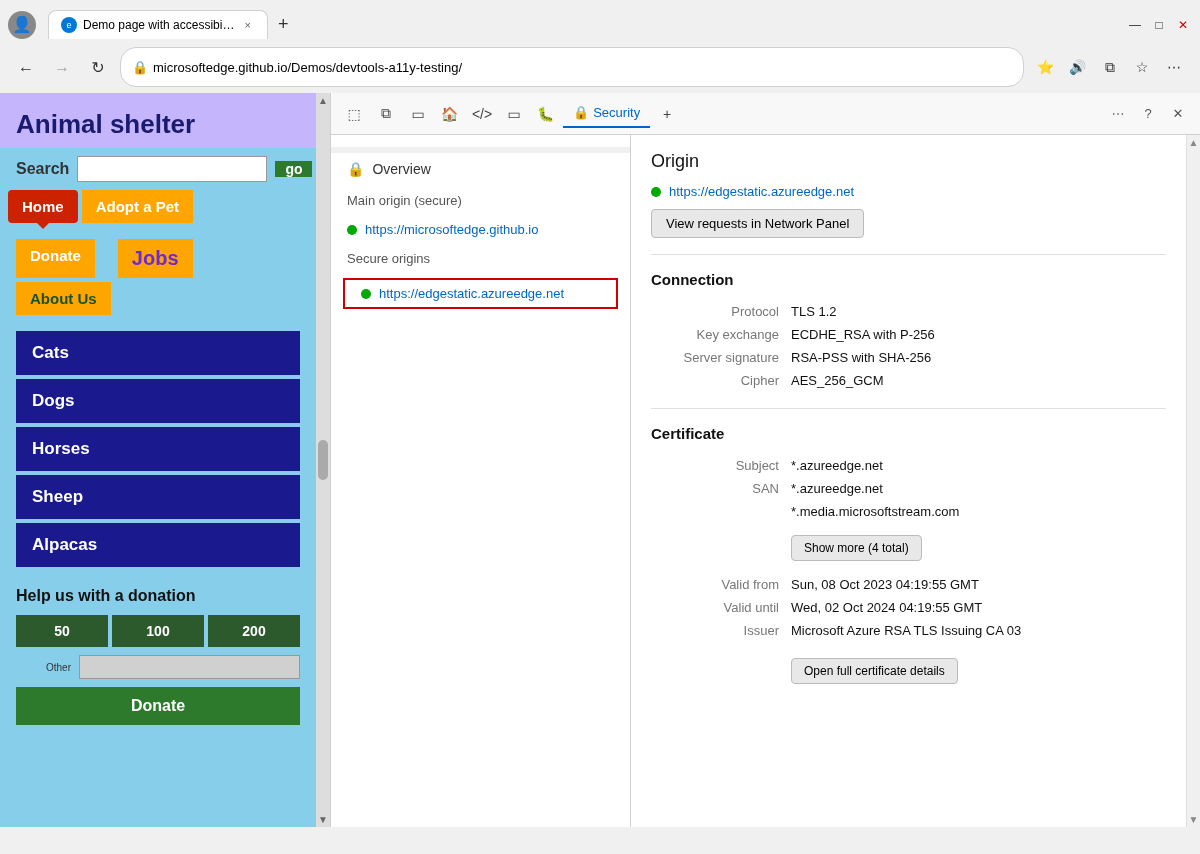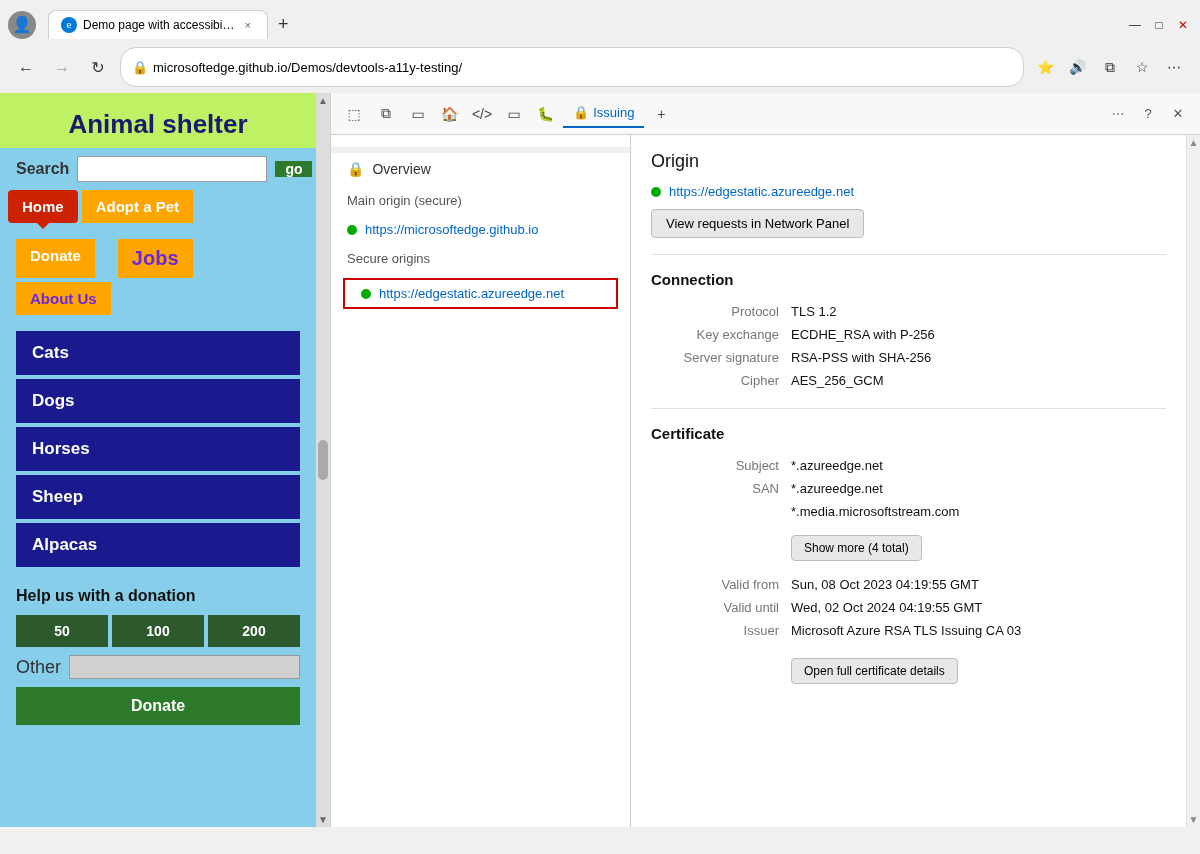--- a/index.html
+++ b/index.html
@@ -23,43 +23,43 @@
     .address-input-wrap input { width: 100%; height: 40px; border: 1px solid #d0d0d0; border-radius: 16px; padding: 0 12px 0 32px; font-size: 13px; background: white; outline: none; }
     .toolbar-icons { display: flex; gap: 4px; align-items: center; }
     .toolbar-icon-btn { width: 28px; height: 28px; border: none; background: none; cursor: pointer; font-size: 14px; color: #333; border-radius: 50%; display: flex; align-items: center; justify-content: center; }
 
     
     .main-area { display: flex; height: calc(854px - 120px); }
 
     
     .website-panel { width: 330px; background: #87CEEB; flex-shrink: 0; overflow-y: auto; position: relative; }
     .website-content { padding: 0 0 0 0; margin-right: 14px; }
-    .animal-shelter-header { background: #bef264; padding: 16px 16px 8px; text-align: center; }
+    .animal-shelter-header { background: #c4b5fd; padding: 16px 16px 8px; }
     .animal-shelter-title { font-size: 26px; font-weight: bold; color: #1a1a6e; }
     .search-row { display: flex; align-items: center; gap: 8px; padding: 8px 16px; }
     .search-label { font-size: 16px; font-weight: bold; color: #333; }
     .search-input { flex: 1; height: 26px; border: 1px solid #999; padding: 0 6px; font-size: 13px; }
     .go-btn { background: #2d7a2d; color: white; border: none; padding: 0 10px; font-size: 14px; cursor: pointer; font-weight: bold; }
     .nav-menu { padding: 0 8px 8px; display: flex; flex-wrap: wrap; gap: 4px; }
     .nav-item-home { background: #cc2200; color: white; padding: 8px 14px; font-size: 15px; font-weight: bold; cursor: pointer; border-radius: 4px; position: relative; }
     .nav-item-home::after { content: ''; position: absolute; bottom: -6px; left: 50%; transform: translateX(-50%); border-left: 6px solid transparent; border-right: 6px solid transparent; border-top: 6px solid #cc2200; }
     .nav-item-adopt { background: #ffa500; color: white; padding: 8px 14px; font-size: 15px; font-weight: bold; cursor: pointer; }
     .nav-row2 { padding: 8px 16px 4px; display: flex; gap: 4px; }
     .nav-item-donate { background: #ffa500; color: white; padding: 8px 14px; font-size: 15px; font-weight: bold; cursor: pointer; }
     .nav-item-jobs { background: #ffa500; color: #6d28d9; padding: 8px 14px; font-size: 20px; font-weight: bold; cursor: pointer; margin-left: 19px; }
     .nav-row3 { padding: 0 16px 8px; }
-    .nav-item-about { background: #ffa500; color: #6d28d9; padding: 8px 14px; font-size: 15px; font-weight: bold; cursor: pointer; display: inline-block; }
+    .nav-item-about { background: #ffa500; color: #14532d; padding: 8px 14px; font-size: 15px; font-weight: bold; cursor: pointer; display: inline-block; }
     .animal-list { padding: 8px 16px; display: flex; flex-direction: column; gap: 4px; }
     .animal-item { background: #1a1a8e; color: white; padding: 12px 16px; font-size: 17px; font-weight: bold; cursor: pointer; }
     .donation-section { padding: 12px 16px; }
     .donation-title { font-size: 16px; font-weight: bold; color: #111; margin-bottom: 10px; }
     .donation-amounts { display: flex; gap: 4px; margin-bottom: 8px; }
     .donation-btn { background: #2d5a2d; color: white; border: none; padding: 8px 0; font-size: 14px; font-weight: bold; cursor: pointer; flex: 1; }
     .other-row { display: flex; align-items: center; gap: 8px; margin-bottom: 8px; }
-    .other-label { font-size: 18px; color: #333; }
+    .other-label { font-size: 10px; color: #333; margin-left: 30px; }
     .other-input { flex: 1; height: 24px; border: 1px solid #999; background: #d0d0d0; }
     .donate-btn { background: #2d7a2d; color: white; border: none; padding: 10px; font-size: 16px; font-weight: bold; cursor: pointer; width: 100%; }
 
     
     .devtools-panel { flex: 1; background: white; display: flex; flex-direction: column; border-left: 1px solid #d0d0d0; }
     .devtools-toolbar { display: flex; align-items: center; padding: 0 8px; border-bottom: 1px solid #d0d0d0; background: #f8f8f8; height: 42px; gap: 2px; }
     .devtools-icon-btn { width: 30px; height: 30px; border: none; background: none; cursor: pointer; font-size: 14px; color: #444; border-radius: 4px; display: flex; align-items: center; justify-content: center; }
     .devtools-tab { display: flex; align-items: center; gap: 4px; padding: 6px 10px; font-size: 13px; cursor: pointer; color: #333; border-bottom: 2px solid transparent; }
     .devtools-tab.active { border-bottom: 2px solid #0066cc; color: #0066cc; }
     .devtools-spacer { flex: 1; }
@@ -193,21 +193,21 @@
     <div class="devtools-toolbar">
       <button class="devtools-icon-btn" title="Inspect element">⬚</button>
       <button class="devtools-icon-btn" title="Toggle device toolbar">⧉</button>
       <button class="devtools-icon-btn" title="Split">▭</button>
       <button class="devtools-icon-btn" title="Elements">🏠</button>
       <button class="devtools-icon-btn" title="Console">&lt;/&gt;</button>
       <button class="devtools-icon-btn" title="Sources">▭</button>
       <button class="devtools-icon-btn" title="Issues">🐛</button>
       <div class="devtools-tab active">
         <span>🔒</span>
-        <span>Issuing</span>
+        <span>Security</span>
       </div>
       <button class="devtools-icon-btn">+</button>
       <div class="devtools-spacer"></div>
       <button class="devtools-action-btn">⋯</button>
       <button class="devtools-action-btn">?</button>
       <button class="devtools-action-btn">✕</button>
     </div>
 
     <div class="devtools-content">
 

